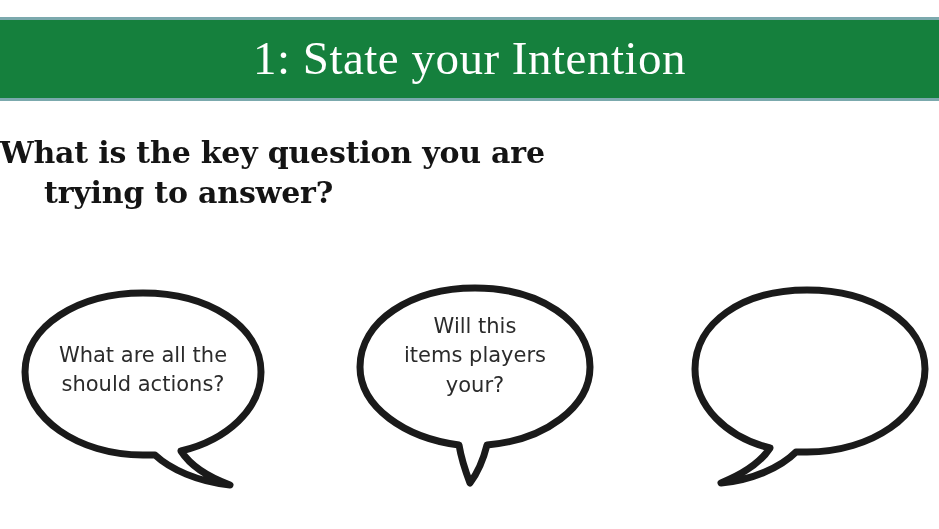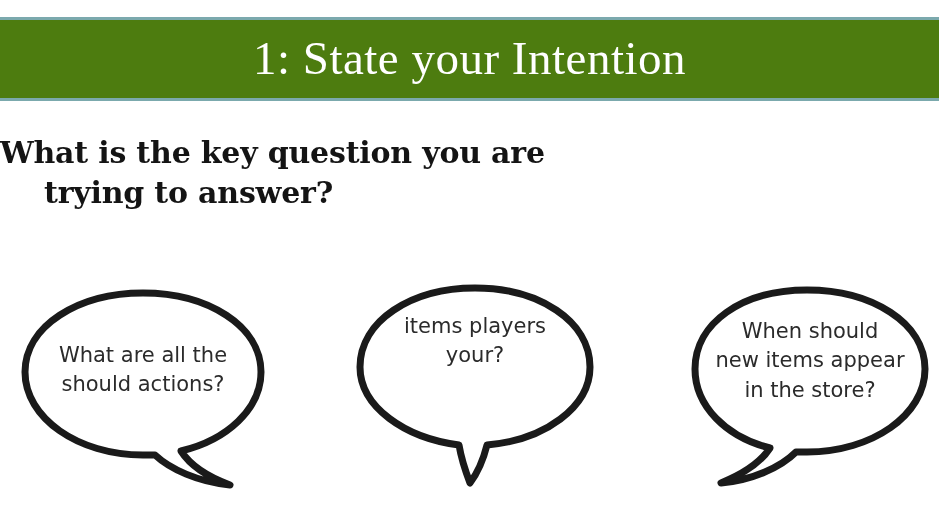--- a/index.html
+++ b/index.html
@@ -24,21 +24,21 @@
     background: #ffffff;
   }
 
   
   .header-band {
     position: absolute;
     left: 0;
     top: 17px;
     width: 939px;
     height: 84px;
-    background: #4d7c0f;
+    background: #15803d;
     border-top: 3px solid #7ba9ad;
     border-bottom: 3px solid #7ba9ad;
     box-sizing: border-box;
     display: flex;
     align-items: center;
     justify-content: center;
   }
   .header-title {
     font-family: "Liberation Serif", serif;
     font-size: 47px;
@@ -145,37 +145,33 @@
       <svg width="244" height="210" viewBox="0 0 244 210">
         <path d="M122 8
                  C 186 8, 237 41, 237 87
                  C 237 127, 192 160, 134 165
                  C 131 177, 126 191, 117 203
                  C 112 190, 108 177, 106 165
                  C 52 158, 7 127, 7 87
                  C 7 41, 58 8, 122 8 Z" fill="#ffffff" stroke="#1a1a1a" stroke-width="7" stroke-linejoin="round" stroke-linecap="round"></path>
       </svg>
       <div class="bubble-text">
+        <span>Will this</span>
         <span>items players</span>
         <span>your?</span>
       </div>
     </div>
 
     <div class="bubble" id="bubble-3">
       <svg width="244" height="212" viewBox="0 0 244 212">
         <path d="M119 8
                  C 54 8, 7 41, 7 87
                  C 7 124, 38 155, 82 166
                  C 73 180, 55 192, 33 201
                  C 65 198, 93 185, 108 170
                  C 112 170, 115 170, 119 170
                  C 184 170, 237 133, 237 87
                  C 237 41, 184 8, 119 8 Z" fill="#ffffff" stroke="#1a1a1a" stroke-width="7" stroke-linejoin="round" stroke-linecap="round"></path>
       </svg>
-      <div class="bubble-text">
-        <span>When should</span>
-        <span>new items appear</span>
-        <span>in the store?</span>
-      </div>
     </div>
 
   </div>
 </div>
 
 </body></html>

